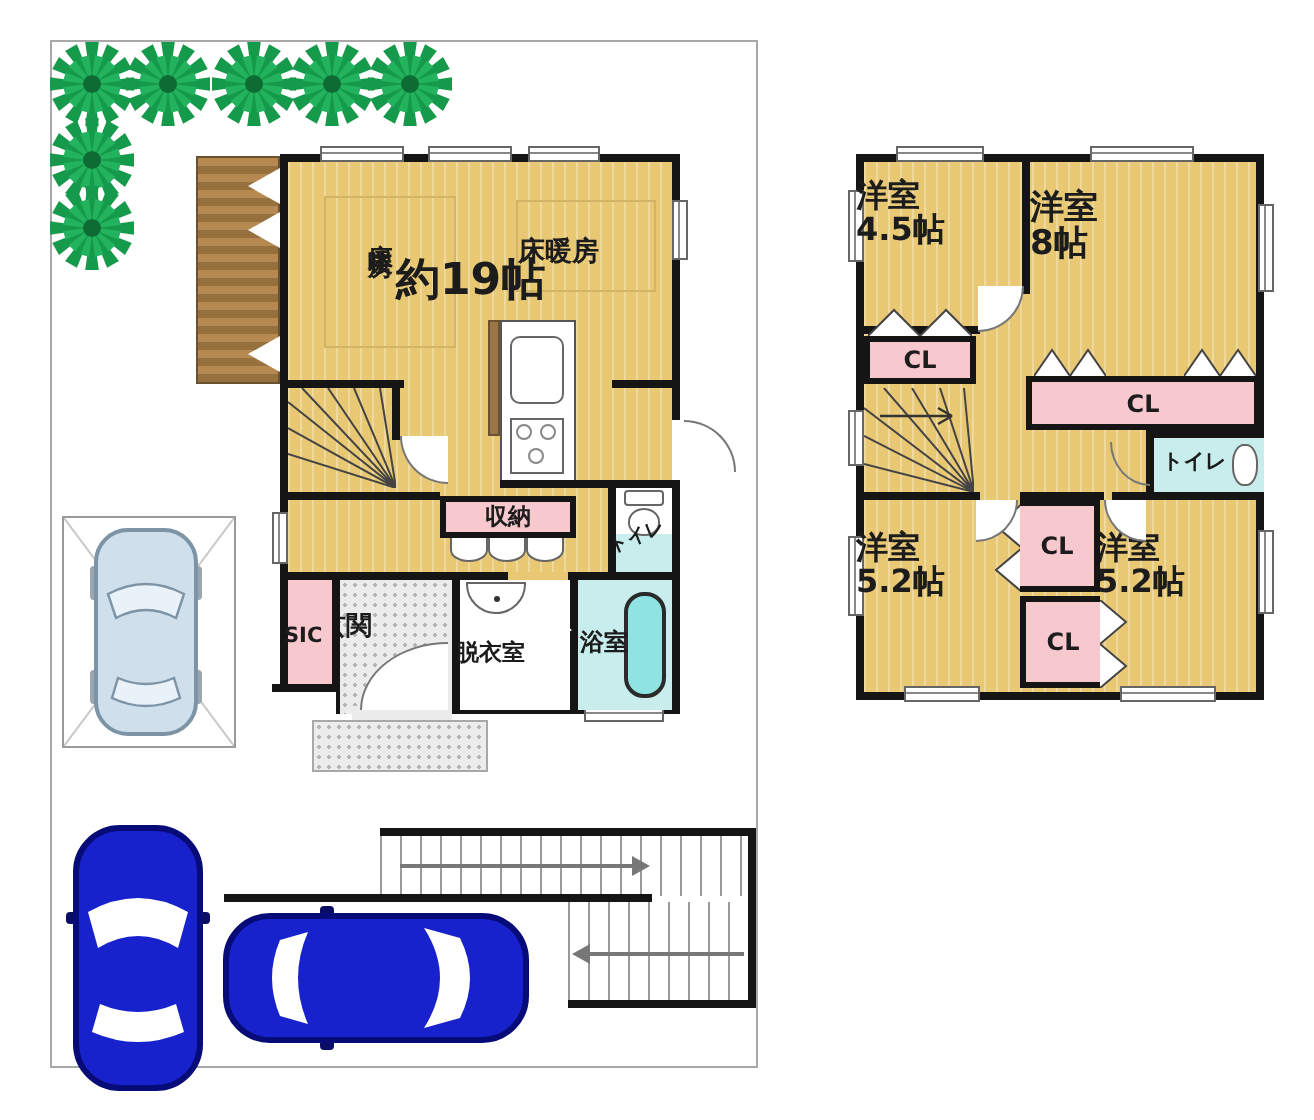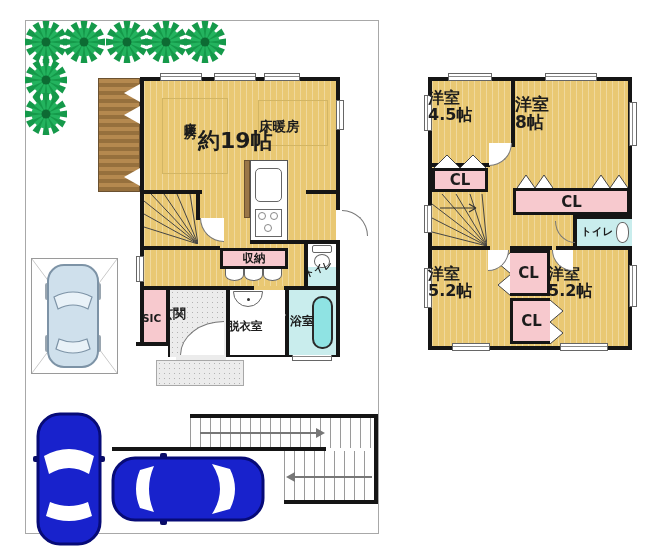--- a/index.html
+++ b/index.html
@@ -19,21 +19,21 @@
   .v-window{position:absolute;width:8px;box-sizing:border-box;border:1px solid #666;
             background:linear-gradient(to right,#fff 0 2px,#888 2px 3px,#fff 3px 8px);}
   .deck{background:repeating-linear-gradient(180deg,#b5894f 0 4px,#96703d 4px 8px);border:1px solid #6b5130;box-sizing:border-box;}
   .deck-notch{width:0;height:0;border-top:9px solid transparent;border-bottom:9px solid transparent;border-right:16px solid #ffffff;}
   .fh-rect{border:1.5px solid #d2b564;box-sizing:border-box;}
   .lbl{position:absolute;font-weight:bold;color:#1c1c1c;line-height:1.05;white-space:nowrap;}
   .center{white-space:normal;}
   .pink{background:#f7c9ce;}
   .cyan{background:#c9eded;}
   .closet{box-sizing:border-box;border:3px solid #151515;display:flex;align-items:center;justify-content:center;
-          font-weight:bold;font-size:15px;}
+          font-weight:bold;font-size:12px;}
   .door{position:absolute;background:#fff;box-sizing:border-box;}
   .scallop{position:absolute;width:19px;height:12px;border:1px solid #666;border-top:none;
            border-radius:0 0 100% 100%;background:#fff;box-sizing:border-box;}
   .stipple{background-color:#ececec;background-image:radial-gradient(#b3b3b3 0.8px,transparent 0.9px);background-size:5px 5px;}
   .fixture{position:absolute;background:#fff;border:1.5px solid #666;box-sizing:border-box;}
   .hatch-v{background-image:repeating-linear-gradient(90deg,#9a9a9a 0 1px,transparent 1px 10px);}
   .arrow-shaft{position:absolute;height:1.5px;background:#777;}
   .tri-r{width:0;height:0;border-top:5px solid transparent;border-bottom:5px solid transparent;border-left:9px solid #777;}
   .tri-l{width:0;height:0;border-top:5px solid transparent;border-bottom:5px solid transparent;border-right:9px solid #777;}
   .tri-door{width:0;height:0;border-top:7px solid transparent;border-bottom:7px solid transparent;border-left:10px solid #fff;}

